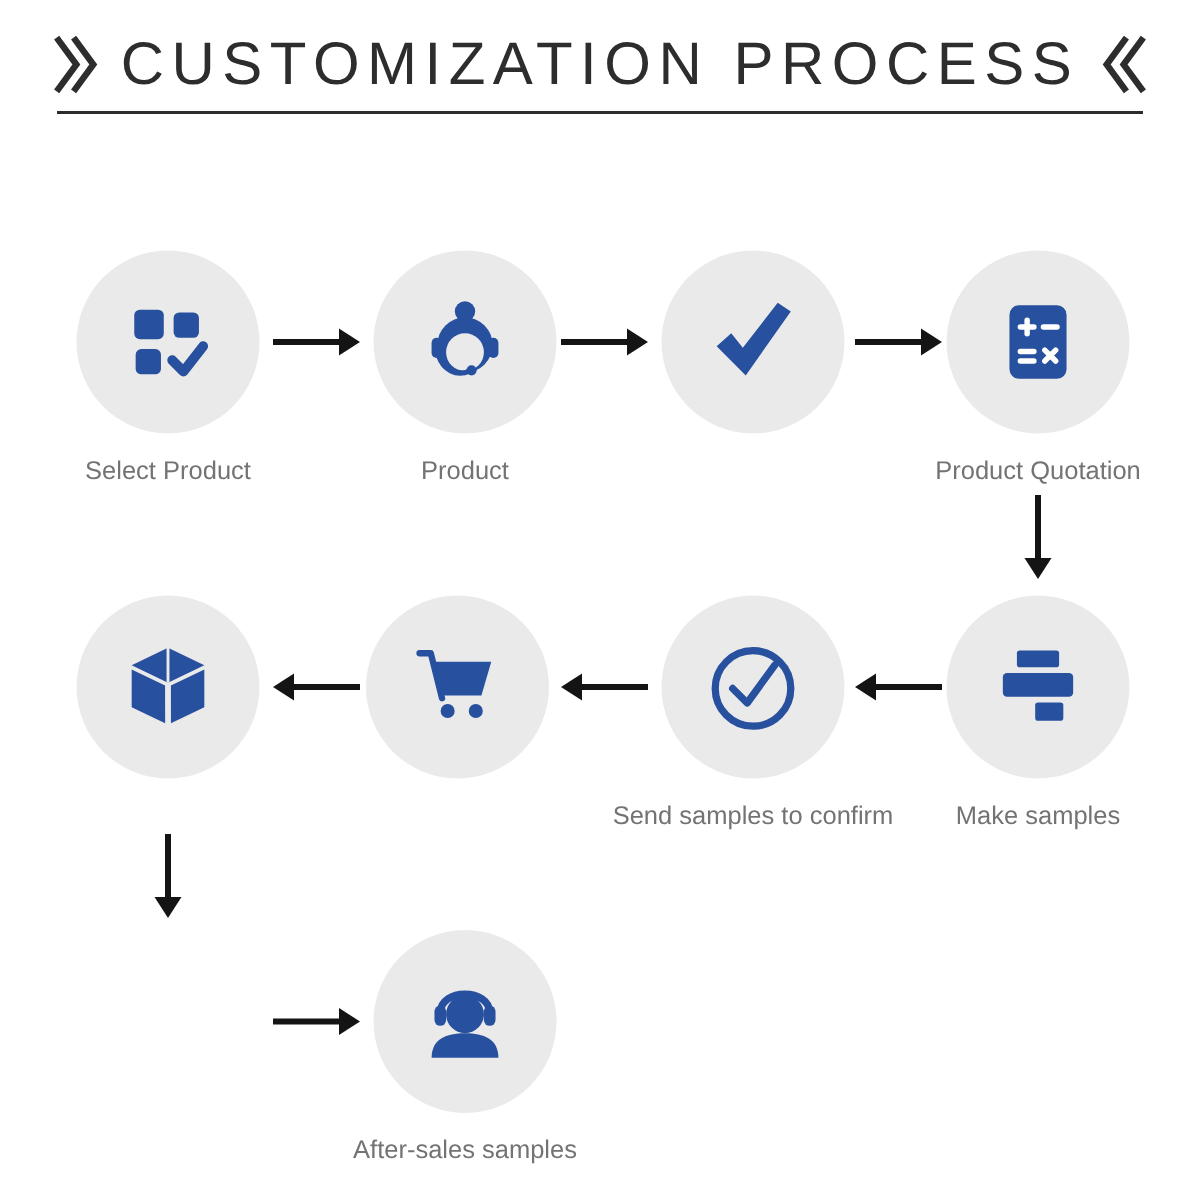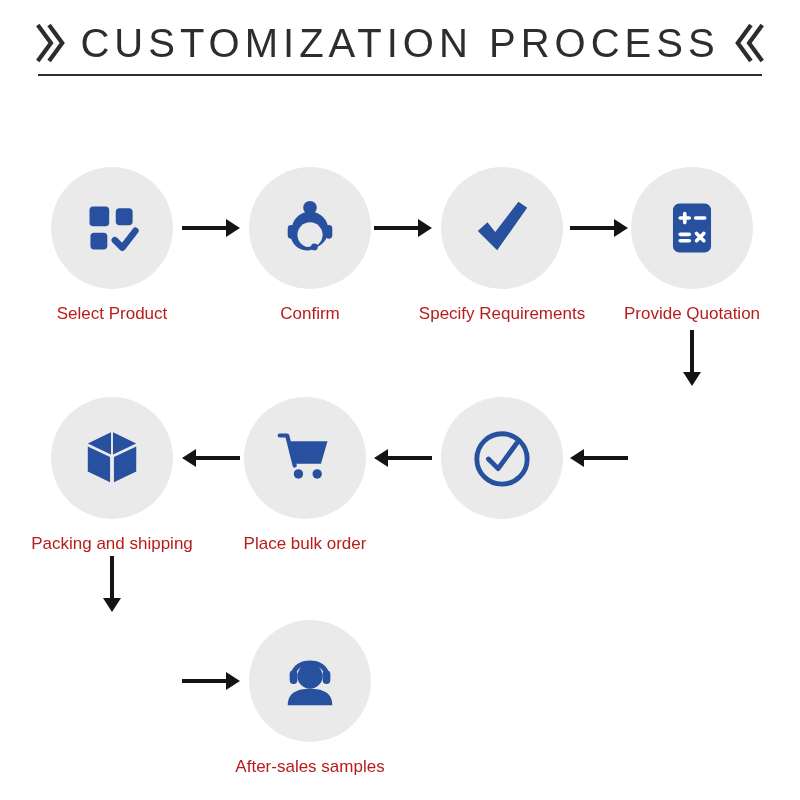--- a/index.html
+++ b/index.html
@@ -36,21 +36,21 @@
   .node{position:absolute;width:122px;}
   .circle{
     width:122px;height:122px;border-radius:50%;background:var(--circle-bg);
     display:flex;align-items:center;justify-content:center;
   }
   .circle svg{color:var(--icon-blue);display:block;}
   .bgfill{fill:var(--circle-bg,#EAEAEA);}
   .bgstroke{stroke:var(--circle-bg,#EAEAEA);}
   .label{
     position:absolute;top:136px;left:50%;transform:translateX(-50%);
-    font-size:17px;color:#b91c1c;text-align:right;white-space:nowrap;line-height:1.25;
+    font-size:17px;color:#737373;text-align:right;white-space:nowrap;line-height:1.25;
   }
   .node.wrap .label{white-space:normal;width:152px;top:132px;}
 
   
   .arr{position:absolute;}
   .shaft{position:absolute;background:var(--arrow);}
   .arr-h{width:58px;height:18px;}
   .arr-right .shaft{top:7px;left:0;right:12px;height:4px;}
   .arr-right .head{position:absolute;right:0;top:0;width:0;height:0;
     border-left:14px solid var(--arrow);border-top:9px solid transparent;border-bottom:9px solid transparent;}
@@ -97,99 +97,107 @@
       <svg viewBox="0 0 64 64" width="62" height="62">
         <circle cx="32" cy="11" r="7" fill="currentColor"></circle>
         <circle cx="32" cy="34" r="19" fill="currentColor"></circle>
         <circle class="bgfill" cx="32" cy="39" r="13"></circle>
         <rect x="9" y="29" width="7" height="14" rx="3.5" fill="currentColor"></rect>
         <rect x="48" y="29" width="7" height="14" rx="3.5" fill="currentColor"></rect>
         <path d="M14 42 C17 51 26 56 35 52" fill="none" stroke="currentColor" stroke-width="3.5" stroke-linecap="round"></path>
         <circle cx="36.5" cy="51.5" r="3.5" fill="currentColor"></circle>
       </svg>
     </div>
-    <div class="label">Confirm</div>
+    <div class="label">Product</div>
   </div>
 
   <div class="node" style="left:441px;top:167px;">
     <div class="circle">
       <svg viewBox="0 0 64 64" width="62" height="62">
         <path d="M7 35 L17 26 L25 36 L49 5 L58 11 L27 55 Z" fill="currentColor"></path>
       </svg>
     </div>
-    <div class="label">Specify Requirements</div>
   </div>
 
   <div class="node" style="left:631px;top:167px;">
     <div class="circle">
       <svg viewBox="0 0 64 64" width="58" height="58">
         <rect x="11" y="5" width="42" height="54" rx="7" fill="currentColor"></rect>
         <g stroke="#ffffff" stroke-width="4" stroke-linecap="round" fill="none">
           <path d="M19 21 H29"></path>
             <path d="M24 16 V26"></path>
           <path d="M36 21 H46"></path>
           <path d="M19 39 H29"></path>
             <path d="M19 46 H29"></path>
           <path d="M37 38 L45 46"></path>
             <path d="M45 38 L37 46"></path>
         </g>
       </svg>
     </div>
-    <div class="label">Provide Quotation</div>
+    <div class="label">Product Quotation</div>
   </div>
 
   <div class="arr arr-h arr-right" style="left:182px;top:219px;">
       <div class="shaft"></div>
       <div class="head"></div>
     </div>
   <div class="arr arr-h arr-right" style="left:374px;top:219px;">
       <div class="shaft"></div>
       <div class="head"></div>
     </div>
   <div class="arr arr-h arr-right" style="left:570px;top:219px;">
       <div class="shaft"></div>
       <div class="head"></div>
     </div>
   <div class="arr arr-v arr-down" style="left:683px;top:330px;">
       <div class="shaft"></div>
       <div class="head"></div>
     </div>
 
+  <div class="node" style="left:631px;top:397px;">
+    <div class="circle">
+      <svg viewBox="0 0 64 64" width="60" height="60">
+        <rect x="17" y="6" width="30" height="12" rx="2" fill="currentColor"></rect>
+        <rect x="7" y="22" width="50" height="17" rx="3" fill="currentColor"></rect>
+        <rect x="30" y="43" width="20" height="13" rx="2" fill="currentColor"></rect>
+      </svg>
+    </div>
+    <div class="label">Make samples</div>
+  </div>
 
   <div class="node" style="left:441px;top:397px;">
     <div class="circle">
       <svg viewBox="0 0 64 64" width="62" height="62">
         <circle cx="32" cy="33" r="26" fill="none" stroke="currentColor" stroke-width="5"></circle>
         <path d="M18 33 L28 43 L47 17" fill="none" stroke="currentColor" stroke-width="5" stroke-linecap="round" stroke-linejoin="round"></path>
       </svg>
     </div>
+    <div class="label">Send samples to confirm</div>
   </div>
 
   <div class="node" style="left:244px;top:397px;">
     <div class="circle">
       <svg viewBox="0 0 64 64" width="60" height="60">
         <path d="M5 8 H13 L21 40" fill="none" stroke="currentColor" stroke-width="4.5" stroke-linecap="round" stroke-linejoin="round"></path>
         <path d="M15 14 H56 L49 38 H20 Z" fill="currentColor"></path>
         <circle cx="25" cy="49" r="5" fill="currentColor"></circle>
         <circle cx="45" cy="49" r="5" fill="currentColor"></circle>
       </svg>
     </div>
-    <div class="label">Place bulk order</div>
   </div>
 
   <div class="node" style="left:51px;top:397px;">
     <div class="circle">
       <svg viewBox="0 0 64 64" width="62" height="62">
         <polygon points="32,5 57,17 32,29 7,17" fill="currentColor"></polygon>
         <line class="bgstroke" x1="32" y1="5" x2="32" y2="29" stroke-width="2"></line>
         <polygon points="7,20 30,31 30,57 7,46" fill="currentColor"></polygon>
         <polygon points="57,20 34,31 34,57 57,46" fill="currentColor"></polygon>
       </svg>
     </div>
-    <div class="label">Packing and shipping</div>
   </div>
 
   <div class="arr arr-h arr-left" style="left:570px;top:449px;">
       <div class="shaft"></div>
       <div class="head"></div>
     </div>
   <div class="arr arr-h arr-left" style="left:374px;top:449px;">
       <div class="shaft"></div>
       <div class="head"></div>
     </div>

